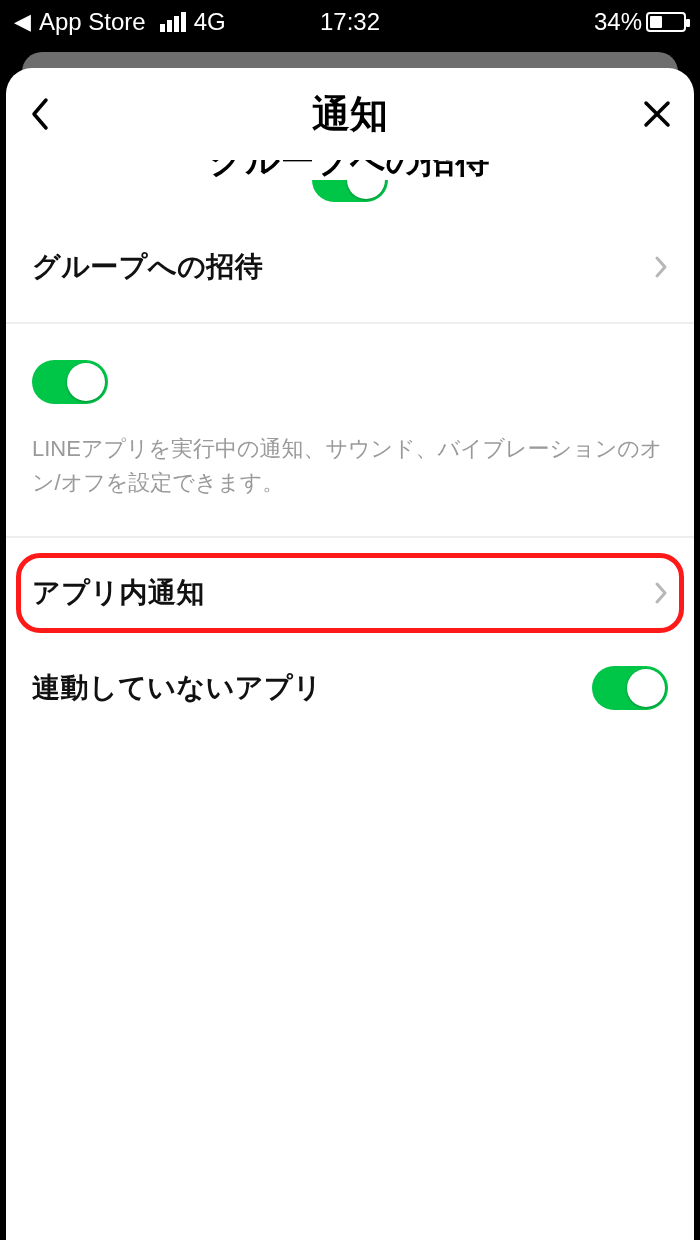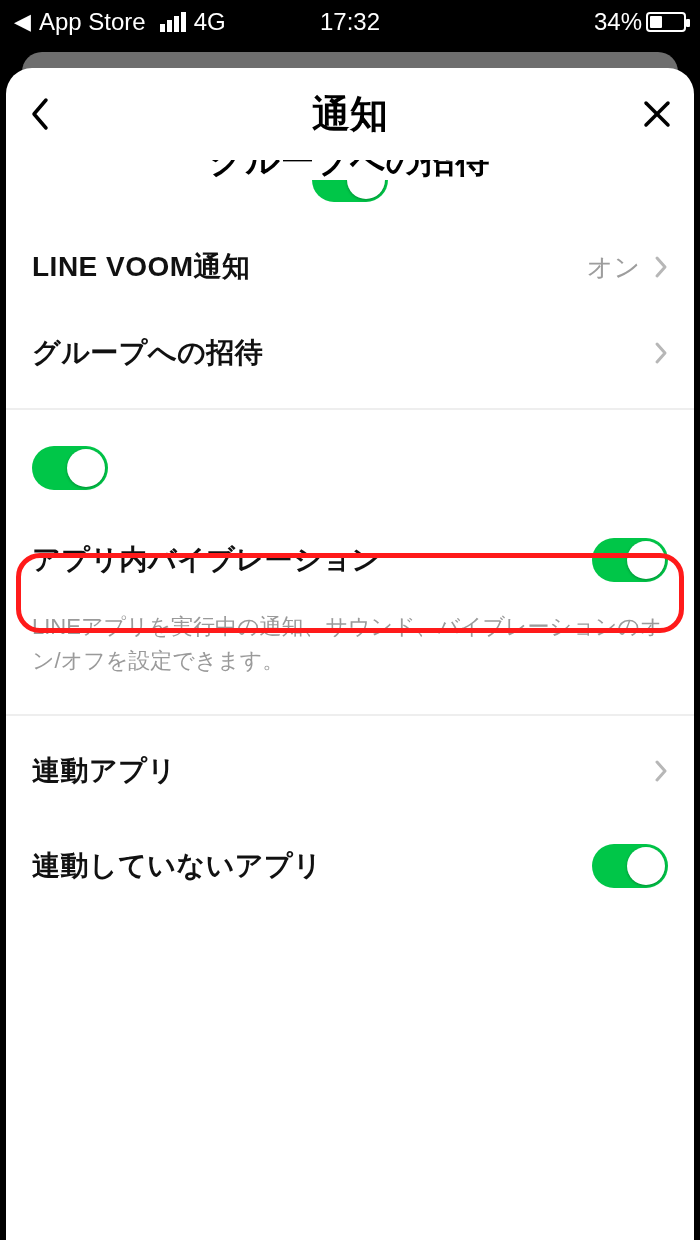--- a/index.html
+++ b/index.html
@@ -127,63 +127,46 @@
 
     <div class="content">
 
       <div class="row cutoff">
         <span class="label cut-label">グループへの招待</span>
         <span class="toggle cut">
             <span class="knob"></span>
           </span>
       </div>
 
-      <div class="row">
-        <span class="label">LINE VOOM通知</span>
-        <span class="right-group">
-          <span class="value">オン</span>
-          <span class="chevron">
-            <svg width="14" height="24" viewBox="0 0 14 24">
-                <polyline points="3,3 11,12 3,21" fill="none" stroke="#b7b7b7" stroke-width="3" stroke-linecap="round" stroke-linejoin="round"></polyline>
-              </svg>
-          </span>
-        </span>
-      </div>
 
       <div class="row">
         <span class="label">グループへの招待</span>
         <span class="chevron">
           <svg width="14" height="24" viewBox="0 0 14 24">
               <polyline points="3,3 11,12 3,21" fill="none" stroke="#b7b7b7" stroke-width="3" stroke-linecap="round" stroke-linejoin="round"></polyline>
             </svg>
         </span>
       </div>
 
       <div class="divider"></div>
 
       <div class="row">
         <span class="toggle">
             <span class="knob"></span>
           </span>
       </div>
 
 
-      <div class="row">
-        <span class="label">アプリ内バイブレーション</span>
-        <span class="toggle">
-            <span class="knob"></span>
-          </span>
-      </div>
 
       <div class="desc">LINEアプリを実行中の通知、サウンド、バイブレーションのオン/オフを設定できます。</div>
 
       <div class="divider"></div>
 
       <div class="row">
-        <span class="label">連動アプリ</span>
+        <span class="label">アプリ内通知</span>
         <span class="chevron">
           <svg width="14" height="24" viewBox="0 0 14 24">
               <polyline points="3,3 11,12 3,21" fill="none" stroke="#b7b7b7" stroke-width="3" stroke-linecap="round" stroke-linejoin="round"></polyline>
             </svg>
         </span>
       </div>
 
       <div class="row" style="padding-bottom:6px;">
         <span class="label">連動していないアプリ</span>
         <span class="toggle">

